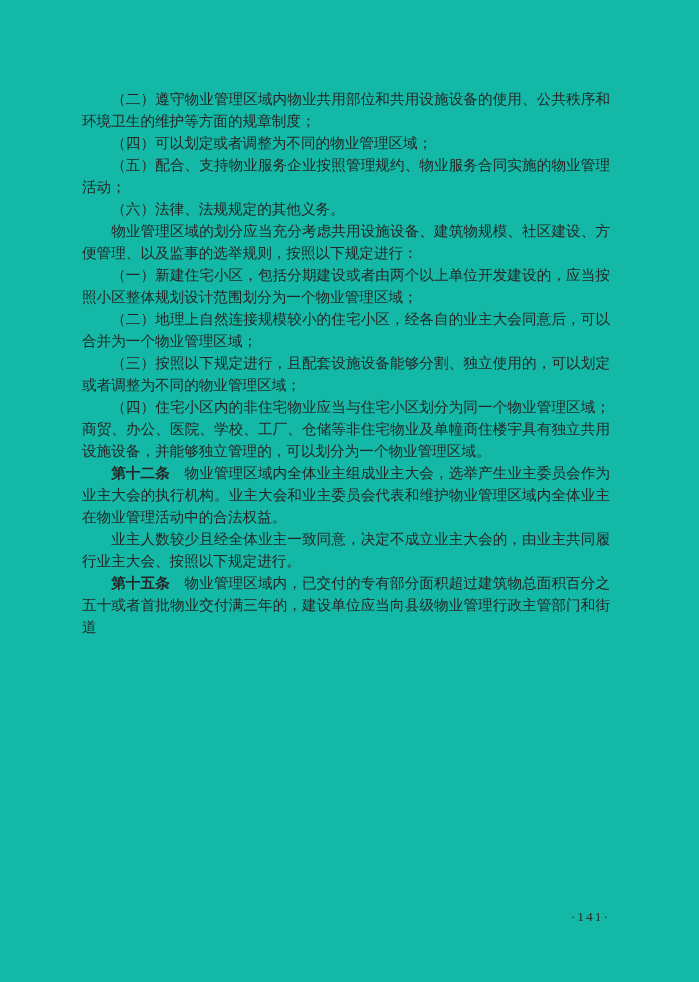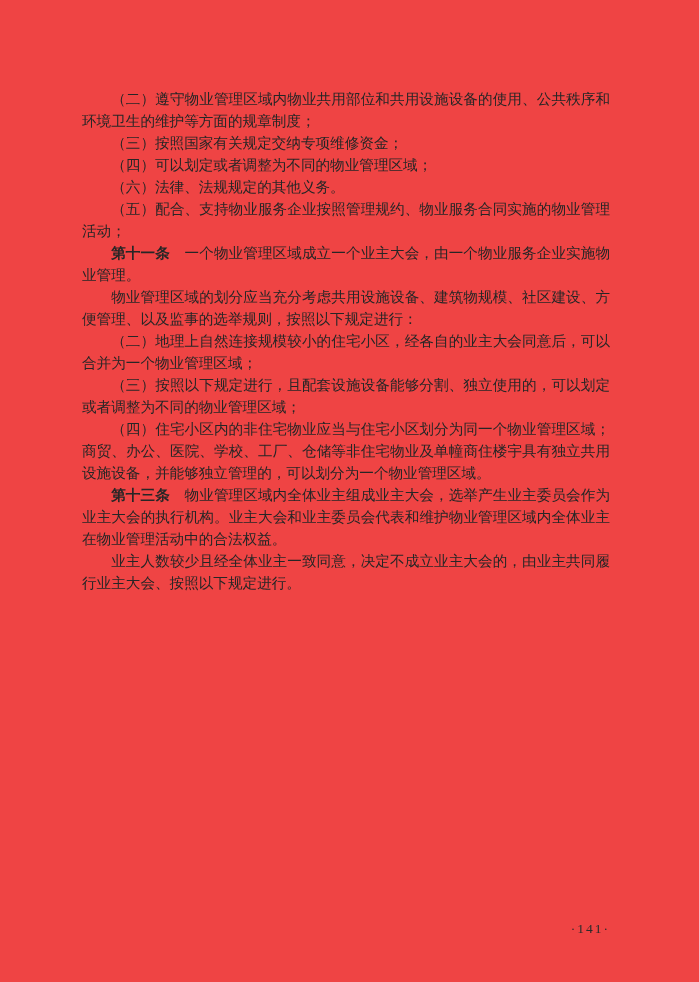--- a/index.html
+++ b/index.html
@@ -4,21 +4,21 @@
 <style>
   html, body {
     margin: 0;
     padding: 0;
     background: #ffffff;
   }
   .page {
     position: relative;
     width: 699px;
     height: 982px;
-    background: #ef4444;
+    background: #14b8a6;
     overflow: hidden;
     font-family: "Liberation Serif", "DejaVu Serif", serif;
     color: #262626;
   }
   .content {
     position: absolute;
     left: 82px;
     top: 88px;
     width: 528px;
     text-align: justify;
@@ -34,35 +34,34 @@
   }
   .run { font-weight: 400; }
   .run.bold { font-weight: 700; }
   .footer {
     position: absolute;
     top: 909px;
     right: 89px;
     font-size: 13.5px;
     letter-spacing: 2px;
     color: #2b2b2b;
-    margin-top: 12px;
   }
 </style>
 </head>
 <body>
 
 <div class="page">
   <div class="content">
       <p class="para"><span class="run">（二）遵守物业管理区域内物业共用部位和共用设施设备的使用、公共秩序和环境卫生的维护等方面的规章制度；</span></p>
-      <p class="para"><span class="run">（三）按照国家有关规定交纳专项维修资金；</span></p>
       <p class="para"><span class="run">（四）可以划定或者调整为不同的物业管理区域；</span></p>
+      <p class="para"><span class="run">（五）配合、支持物业服务企业按照管理规约、物业服务合同实施的物业管理活动；</span></p>
       <p class="para"><span class="run">（六）法律、法规规定的其他义务。</span></p>
-      <p class="para"><span class="run">（五）配合、支持物业服务企业按照管理规约、物业服务合同实施的物业管理活动；</span></p>
-      <p class="para"><span class="run bold">第十一条</span><span class="run">　一个物业管理区域成立一个业主大会，由一个物业服务企业实施物业管理。</span></p>
       <p class="para"><span class="run">物业管理区域的划分应当充分考虑共用设施设备、建筑物规模、社区建设、方便管理、以及监事的选举规则，按照以下规定进行：</span></p>
+      <p class="para"><span class="run">（一）新建住宅小区，包括分期建设或者由两个以上单位开发建设的，应当按照小区整体规划设计范围划分为一个物业管理区域；</span></p>
       <p class="para"><span class="run">（二）地理上自然连接规模较小的住宅小区，经各自的业主大会同意后，可以合并为一个物业管理区域；</span></p>
       <p class="para"><span class="run">（三）按照以下规定进行，且配套设施设备能够分割、独立使用的，可以划定或者调整为不同的物业管理区域；</span></p>
       <p class="para"><span class="run">（四）住宅小区内的非住宅物业应当与住宅小区划分为同一个物业管理区域；商贸、办公、医院、学校、工厂、仓储等非住宅物业及单幢商住楼宇具有独立共用设施设备，并能够独立管理的，可以划分为一个物业管理区域。</span></p>
-      <p class="para"><span class="run bold">第十三条</span><span class="run">　物业管理区域内全体业主组成业主大会，选举产生业主委员会作为业主大会的执行机构。业主大会和业主委员会代表和维护物业管理区域内全体业主在物业管理活动中的合法权益。</span></p>
+      <p class="para"><span class="run bold">第十二条</span><span class="run">　物业管理区域内全体业主组成业主大会，选举产生业主委员会作为业主大会的执行机构。业主大会和业主委员会代表和维护物业管理区域内全体业主在物业管理活动中的合法权益。</span></p>
       <p class="para"><span class="run">业主人数较少且经全体业主一致同意，决定不成立业主大会的，由业主共同履行业主大会、按照以下规定进行。</span></p>
+      <p class="para"><span class="run bold">第十五条</span><span class="run">　物业管理区域内，已交付的专有部分面积超过建筑物总面积百分之五十或者首批物业交付满三年的，建设单位应当向县级物业管理行政主管部门和街道</span></p>
     </div>
   <div class="footer">·141·</div>
 </div>
 
 </body></html>

